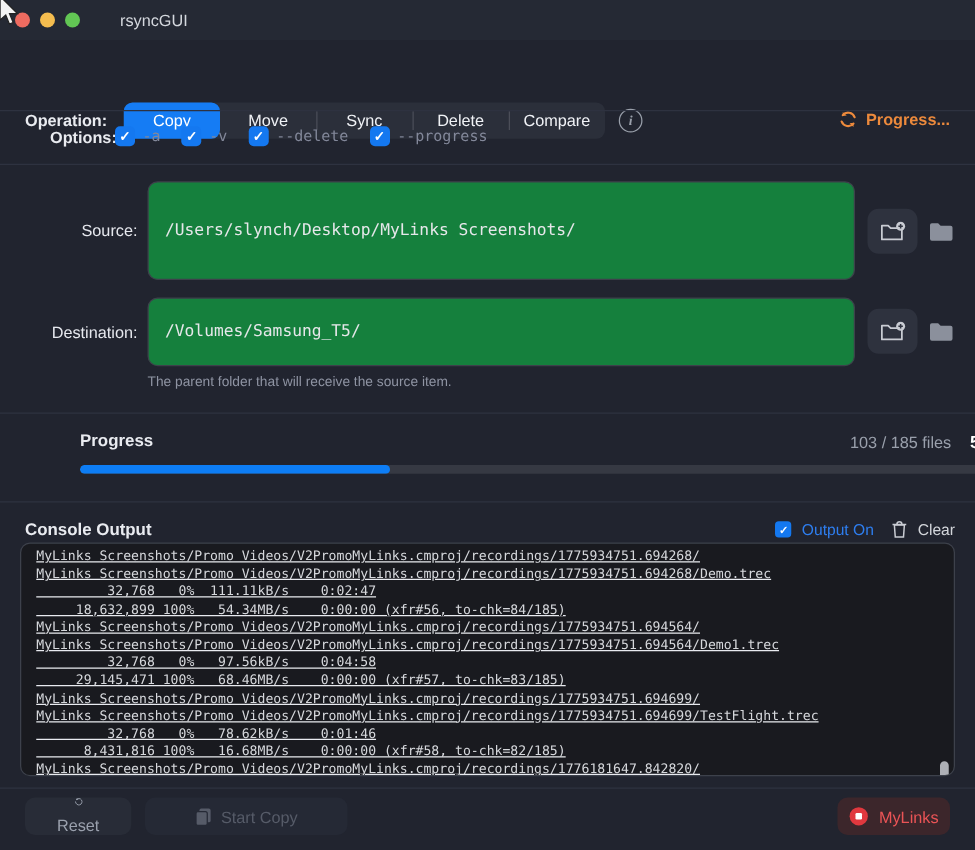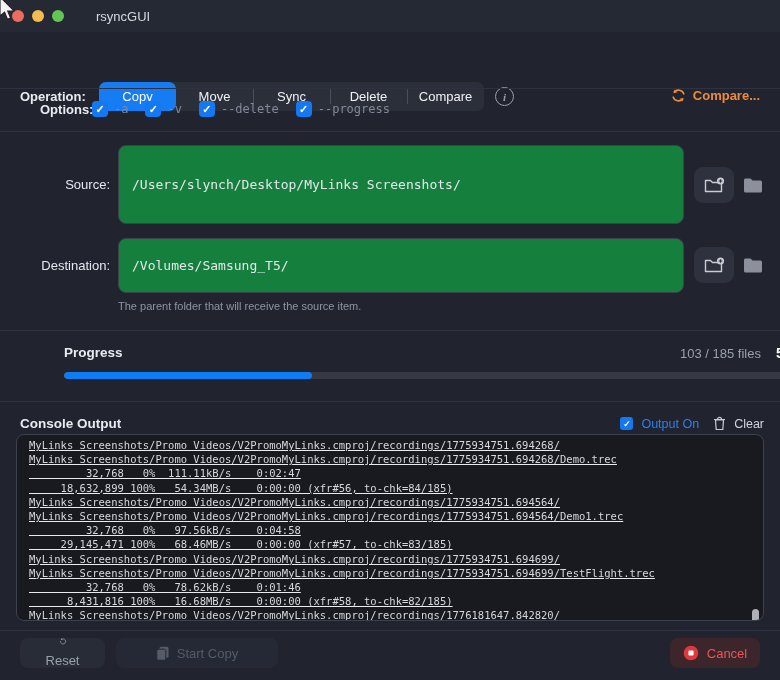--- a/index.html
+++ b/index.html
@@ -115,21 +115,21 @@
         </div>
     </div>
     <div class="info-btn">i</div>
     <div class="status">
       <svg width="15" height="15" viewBox="0 0 16 16">
         <path d="M13.6 6.2 A6 6 0 0 0 3.4 4.4" fill="none" stroke="#ed8a3c" stroke-width="1.8" stroke-linecap="round"></path>
         <path d="M2.4 9.8 A6 6 0 0 0 12.6 11.6" fill="none" stroke="#ed8a3c" stroke-width="1.8" stroke-linecap="round"></path>
         <path d="M3.4 1.6 L3.4 5.2 L6.8 4.6 Z" fill="#ed8a3c"></path>
         <path d="M12.6 14.4 L12.6 10.8 L9.2 11.4 Z" fill="#ed8a3c"></path>
       </svg>
-      <span class="status-text">Compare...</span>
+      <span class="status-text">Progress...</span>
     </div>
   </div>
   <div class="divider" style="top:88px"></div>
 
   <div class="opt-row">
     <div class="row-label">Options:</div>
     <div class="opt-items">
       <div class="opt-item">
         <span class="checkbox">✓</span>
         <span class="opt-label">-a</span>
@@ -243,17 +243,17 @@
         <rect x="3.5" y="0.8" width="9" height="11" rx="1.5" fill="#565b68"></rect>
         <rect x="0.8" y="3.2" width="9" height="11" rx="1.5" fill="#565b68" stroke="#252935" stroke-width="1"></rect>
       </svg>
       <span>Start Copy</span>
     </div>
     <div class="btn cancel-btn">
       <svg width="16" height="16" viewBox="0 0 16 16">
         <circle cx="8" cy="8" r="7.3" fill="#e0383e"></circle>
         <rect x="5.4" y="5.4" width="5.2" height="5.2" rx="1" fill="#ffffff"></rect>
       </svg>
-      <span>Cancel</span>
+      <span>MyLinks</span>
     </div>
   </div>
 
 </div>
 
 </body></html>

